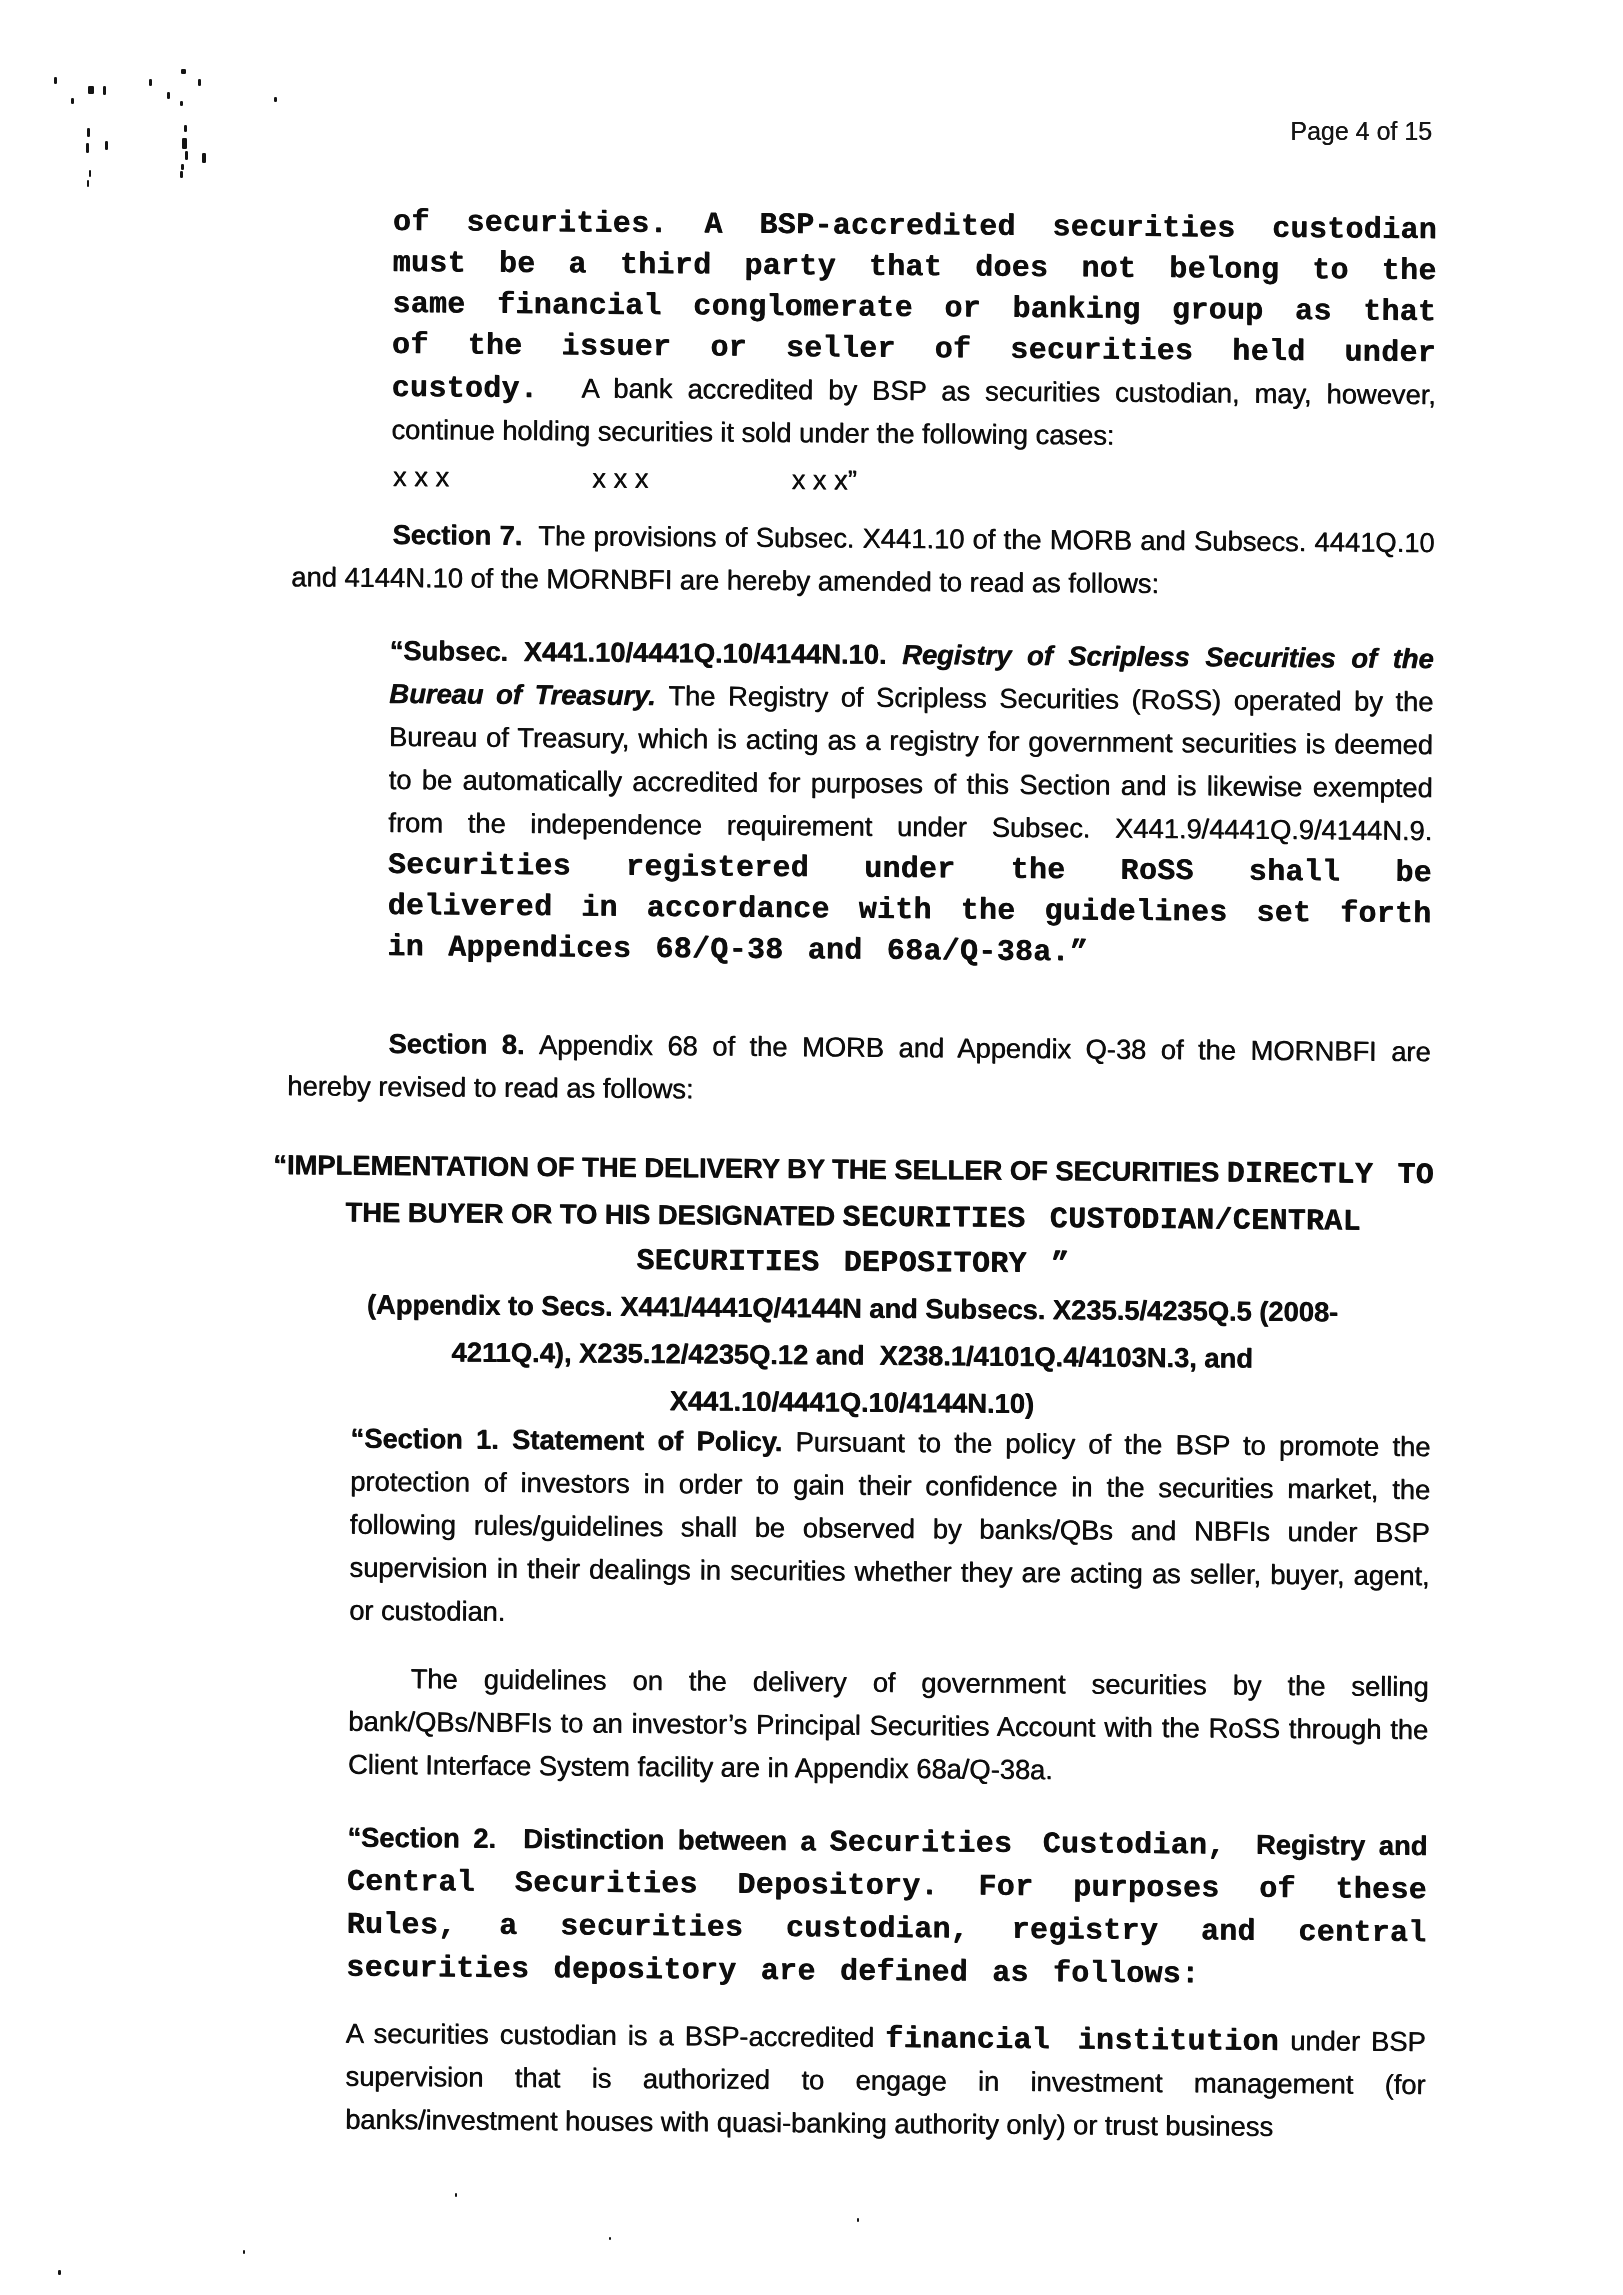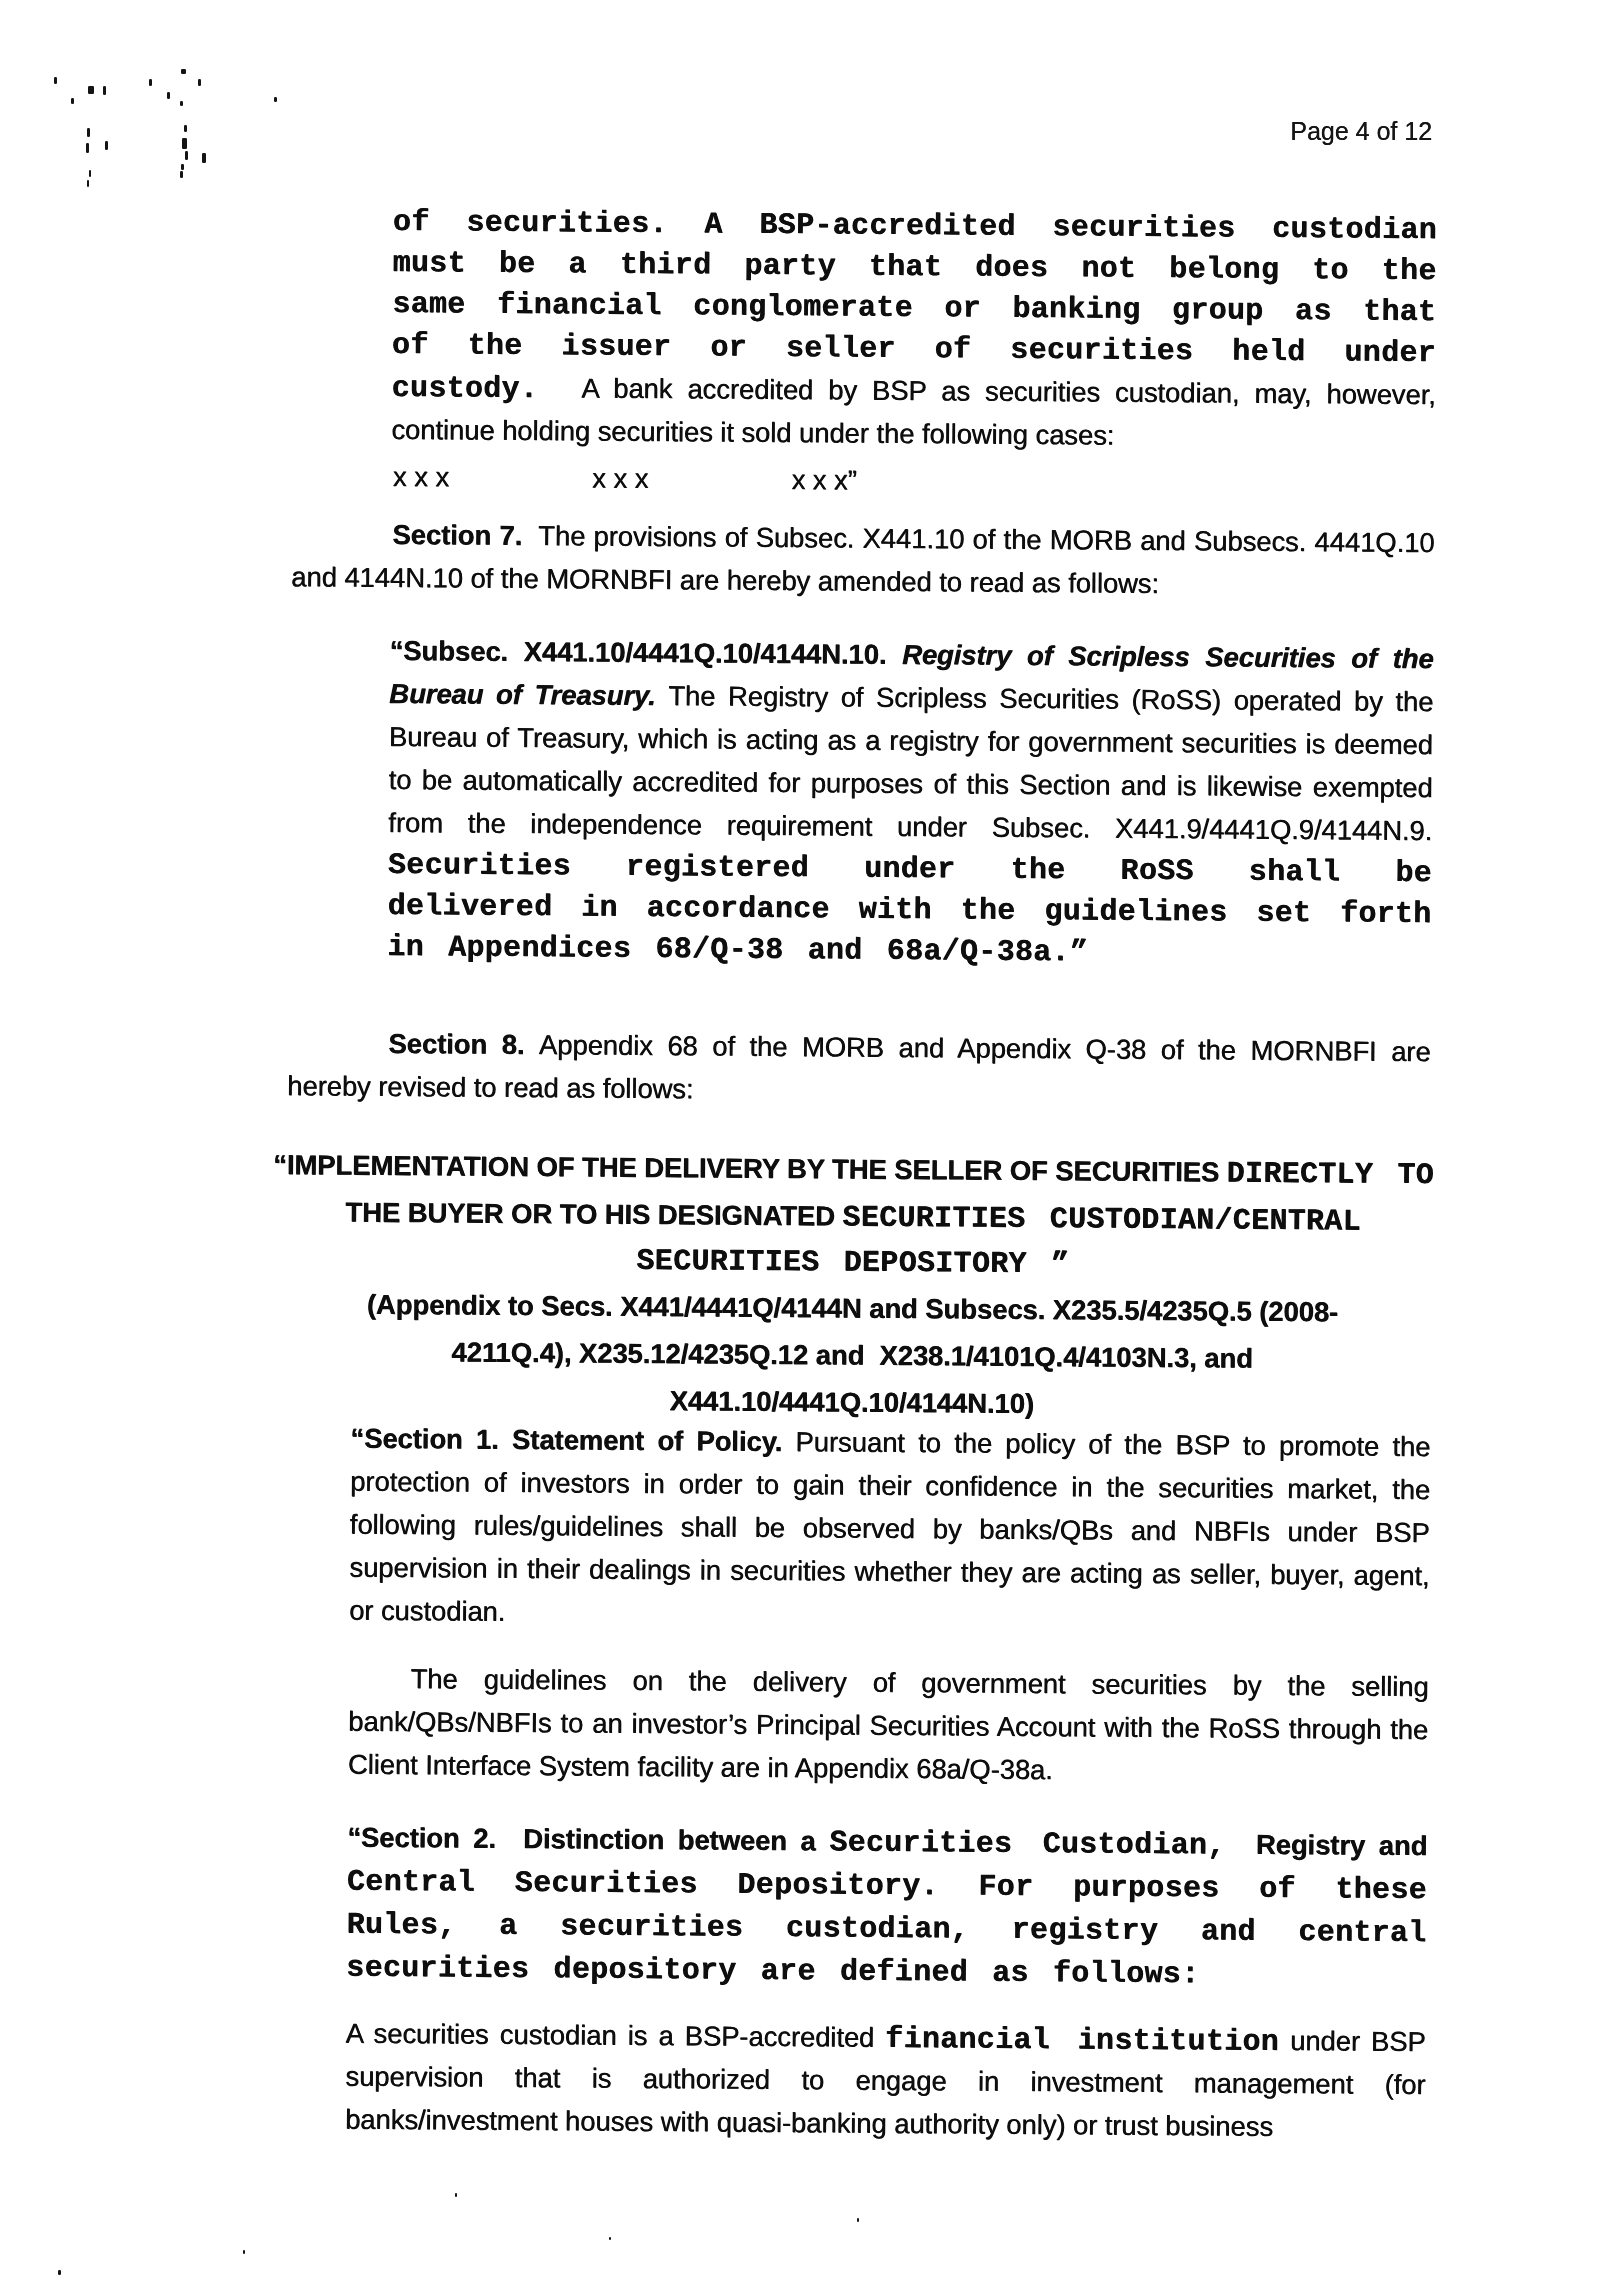--- a/index.html
+++ b/index.html
@@ -24,21 +24,21 @@
   .mono{font-family:"Liberation Mono","DejaVu Sans Mono",monospace;font-size:30px;font-weight:700;word-spacing:5.9px;letter-spacing:0.3px;}
   .b{font-weight:700;}
   .i{font-style:italic;}
   .speck{position:absolute;background:#141414;border-radius:1.3px;}
 </style>
 </head>
 <body>
 
 <div class="page">
 
-  <div class="page-number">Page 4 of 12</div>
+  <div class="page-number">Page 4 of 15</div>
 
   <div>
     <div class="speck" style="left:54px;top:77px;width:2.6px;height:7.2px;"></div>
     <div class="speck" style="left:88px;top:86px;width:5.9px;height:7.9px;"></div>
     <div class="speck" style="left:103px;top:86px;width:2.6px;height:8.5px;"></div>
     <div class="speck" style="left:71px;top:98px;width:2.6px;height:5.9px;"></div>
     <div class="speck" style="left:149px;top:79px;width:2.6px;height:6.5px;"></div>
     <div class="speck" style="left:181px;top:69px;width:5.2px;height:5.2px;"></div>
     <div class="speck" style="left:198px;top:79px;width:2.6px;height:7.2px;"></div>
     <div class="speck" style="left:167px;top:92px;width:2.6px;height:6.5px;"></div>

